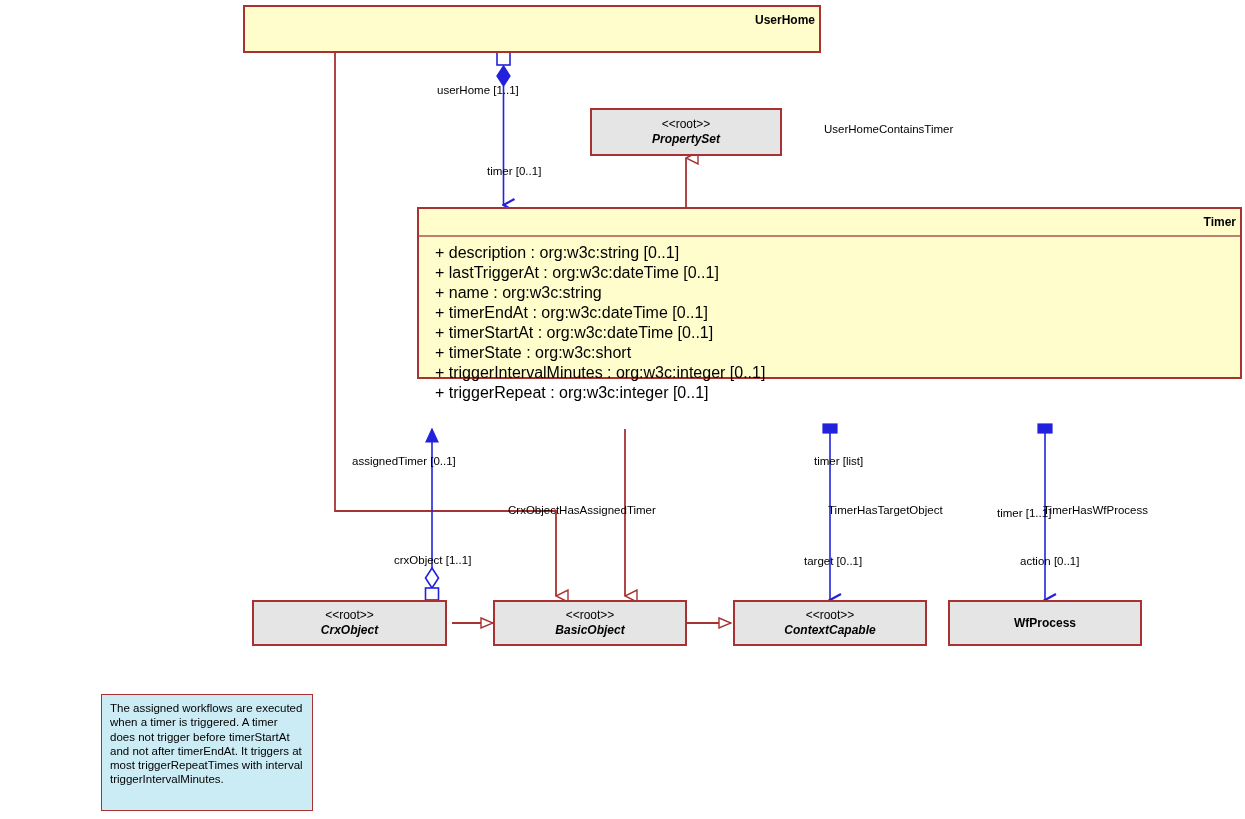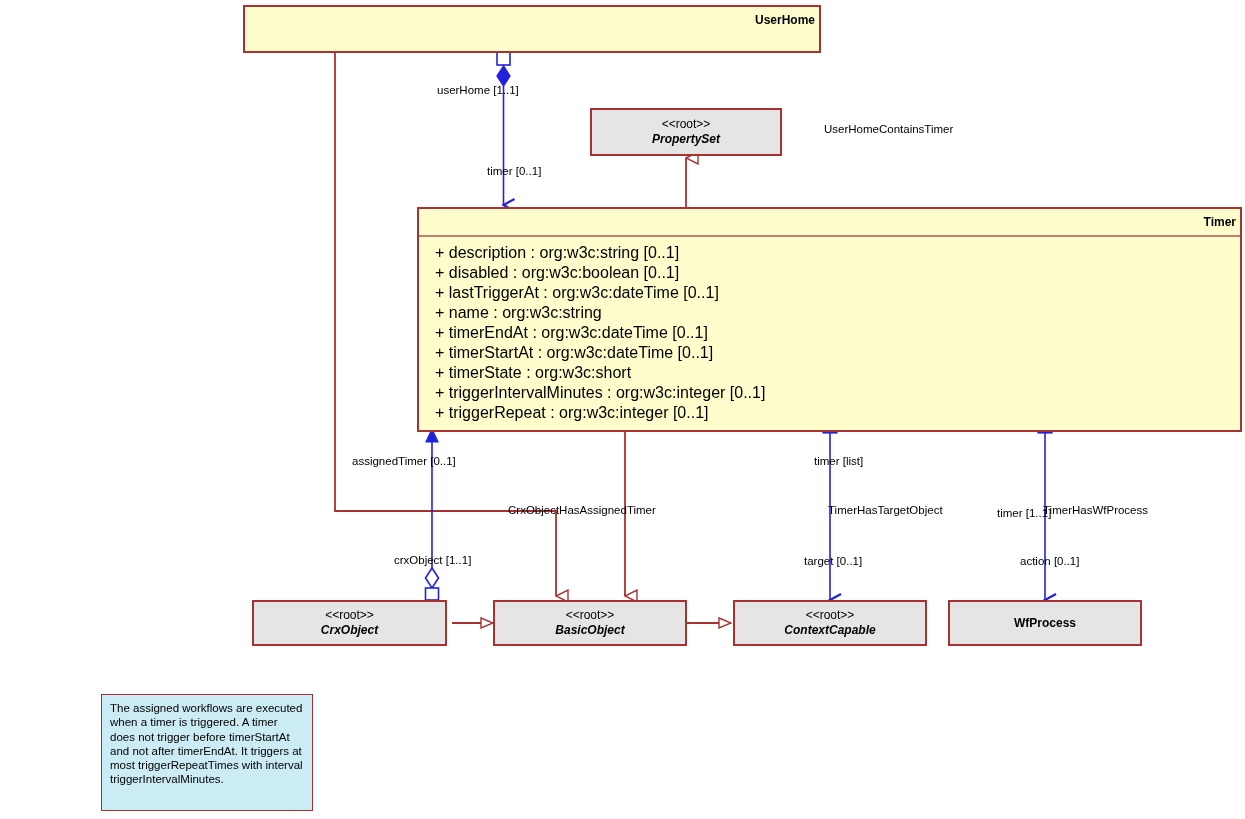--- a/index.html
+++ b/index.html
@@ -178,27 +178,26 @@
     </div>
   </div>
 
   <div class="uml-box salmon" style="left:590px; top:108px; width:192px; height:48px;">
     <div class="centerbox">
       <span class="stereotype">&lt;&lt;root&gt;&gt;</span>
       <span class="cls-name-italic">PropertySet</span>
     </div>
   </div>
 
-  <div class="uml-box" style="left:417px; top:207px; width:825px; height:225px;">
+  <div class="uml-box" style="left:417px; top:207px; width:825px; height:172px;">
     <div class="uml-title divider">
       <span>Timer</span>
     </div>
     <div class="uml-attrs">
       <div class="uml-attr">+ description : org:w3c:string [0..1]</div>
-      <div class="uml-attr">+ disabled : org:w3c:boolean [0..1]</div>
       <div class="uml-attr">+ lastTriggerAt : org:w3c:dateTime [0..1]</div>
       <div class="uml-attr">+ name : org:w3c:string</div>
       <div class="uml-attr">+ timerEndAt : org:w3c:dateTime [0..1]</div>
       <div class="uml-attr">+ timerStartAt : org:w3c:dateTime [0..1]</div>
       <div class="uml-attr">+ timerState : org:w3c:short</div>
       <div class="uml-attr">+ triggerIntervalMinutes : org:w3c:integer [0..1]</div>
       <div class="uml-attr">+ triggerRepeat : org:w3c:integer [0..1]</div>
     </div>
   </div>
 

